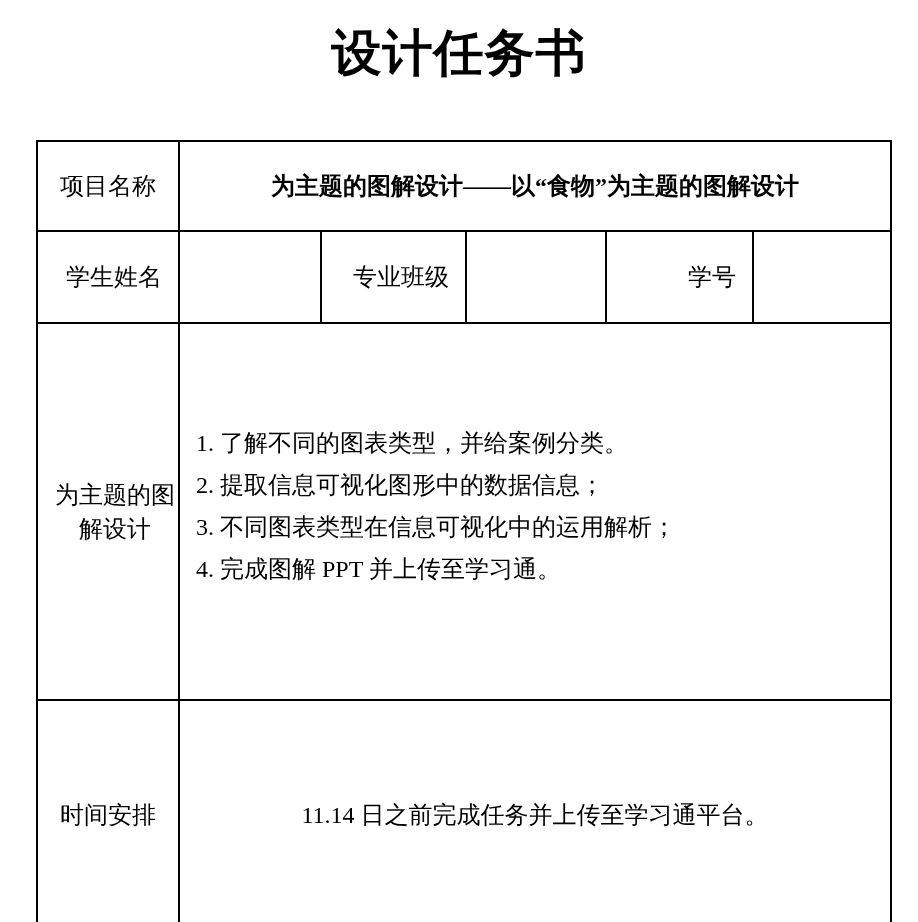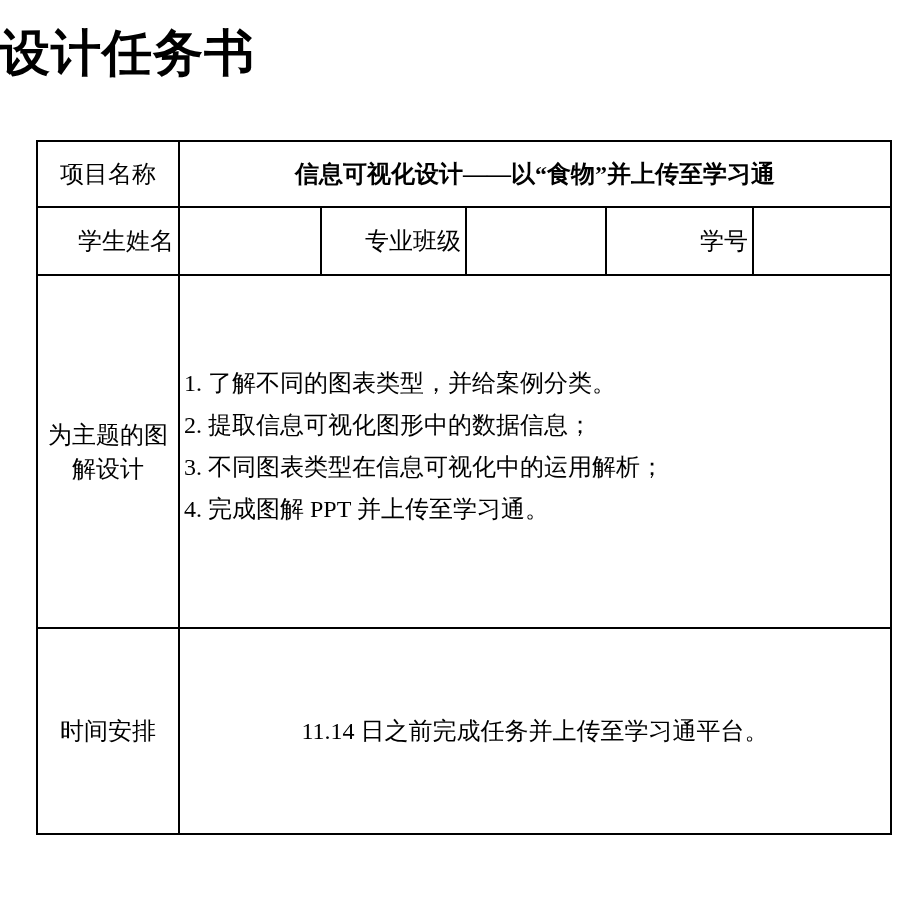--- a/index.html
+++ b/index.html
@@ -16,37 +16,37 @@
     position: relative;
     width: 918px;
     height: 922px;
     background: #ffffff;
   }
   .doc-title {
     margin: 0;
     padding-top: 22px;
     height: 62px;
     line-height: 62px;
-    text-align: left;
+    text-align: center;
     font-size: 50px;
     font-weight: bold;
     letter-spacing: 1px;
   }
   table.task-table {
     border-collapse: collapse;
     table-layout: fixed;
     margin-left: 36px;
     margin-top: 56px;
     width: 854px;
   }
   table.task-table td {
     border: 2px solid #000000;
     font-size: 24px;
     vertical-align: middle;
-    padding: 4px;
+    padding: 16px;
     overflow: hidden;
   }
   td.label {
     text-align: center;
   }
   td.center-val {
     text-align: center;
   }
   tr.r1 td { height: 56px; }
   tr.r2 td { height: 58px; text-align: right; }
@@ -90,21 +90,21 @@
       <col style="width:142px">
       <col style="width:145px">
       <col style="width:140px">
       <col style="width:147px">
       <col style="width:138px">
     </colgroup>
 
     <tbody>
         <tr class="r1">
       <td class="label">项目名称</td>
-      <td colspan="5" class="center-val bold-val">信息可视化设计——以“食物”并上传至学习通</td>
+      <td colspan="5" class="center-val bold-val">为主题的图解设计——以“食物”为主题的图解设计</td>
     </tr>
 
     <tr class="r2">
       <td class="label">学生姓名</td>
       <td class="center-val"></td>
       <td class="label">专业班级</td>
       <td class="center-val"></td>
       <td class="label">学号</td>
       <td class="center-val"></td>
     </tr>

